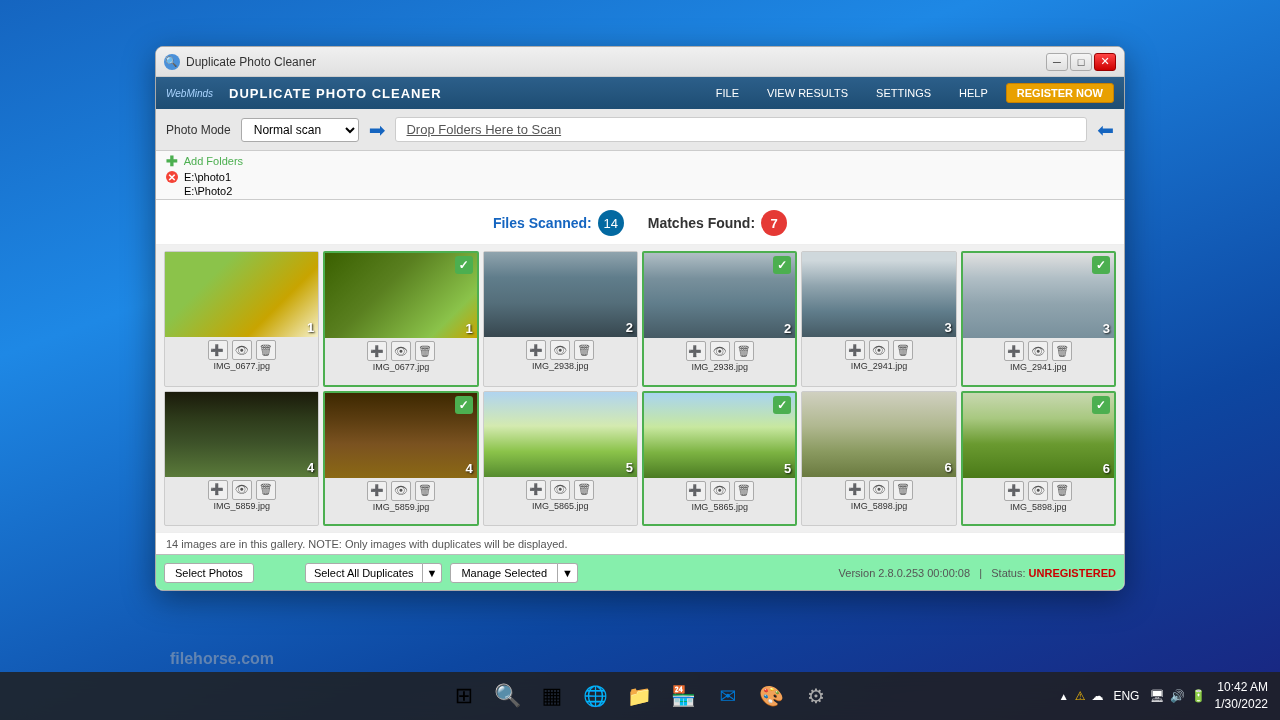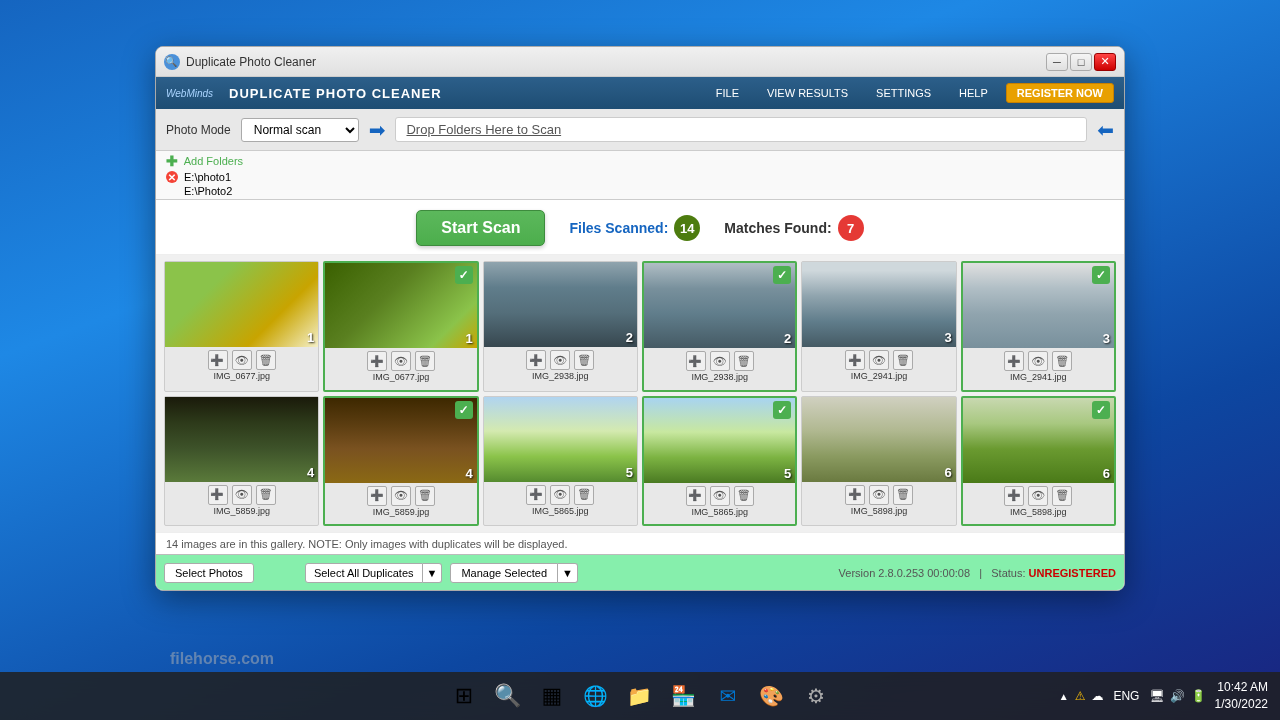--- a/index.html
+++ b/index.html
@@ -280,30 +280,30 @@
     }
     .files-scanned {
       display: flex;
       align-items: center;
       gap: 6px;
       font-size: 14px;
       color: #1565c0;
       font-weight: bold;
     }
     .badge-blue {
-      background: #4d7c0f;
+      background: #0369a1;
       color: white;
       border-radius: 50%;
       width: 26px;
       height: 26px;
       display: flex;
       align-items: center;
       justify-content: center;
       font-size: 13px;
-      font-weight: bold;
+      font-weight: normal;
     }
     .matches-found {
       display: flex;
       align-items: center;
       gap: 6px;
       font-size: 14px;
       color: #333;
       font-weight: bold;
     }
     .badge-red {
@@ -564,21 +564,20 @@
       </div>
       <div class="folder-item">
         <span style="width:12px;display:inline-block;"></span>
         <span>E:\Photo2</span>
       </div>
     </div>
 
     <div class="content-area">
 
       <div class="scan-controls">
-        <button class="start-scan-btn">Start Scan</button>
         <div class="files-scanned">
           <span>Files Scanned:</span>
           <div class="badge-blue">14</div>
         </div>
         <div class="matches-found">
           <span>Matches Found:</span>
           <div class="badge-red">7</div>
         </div>
       </div>
 

